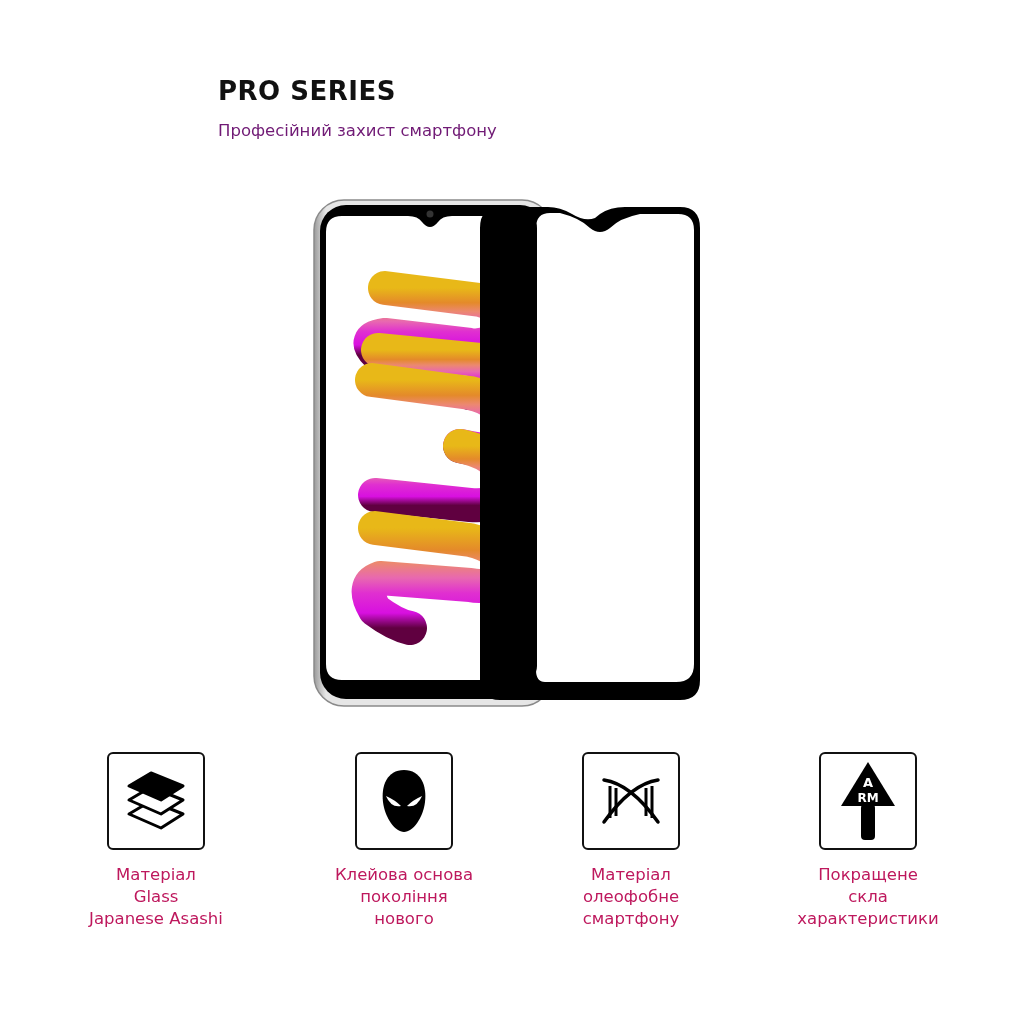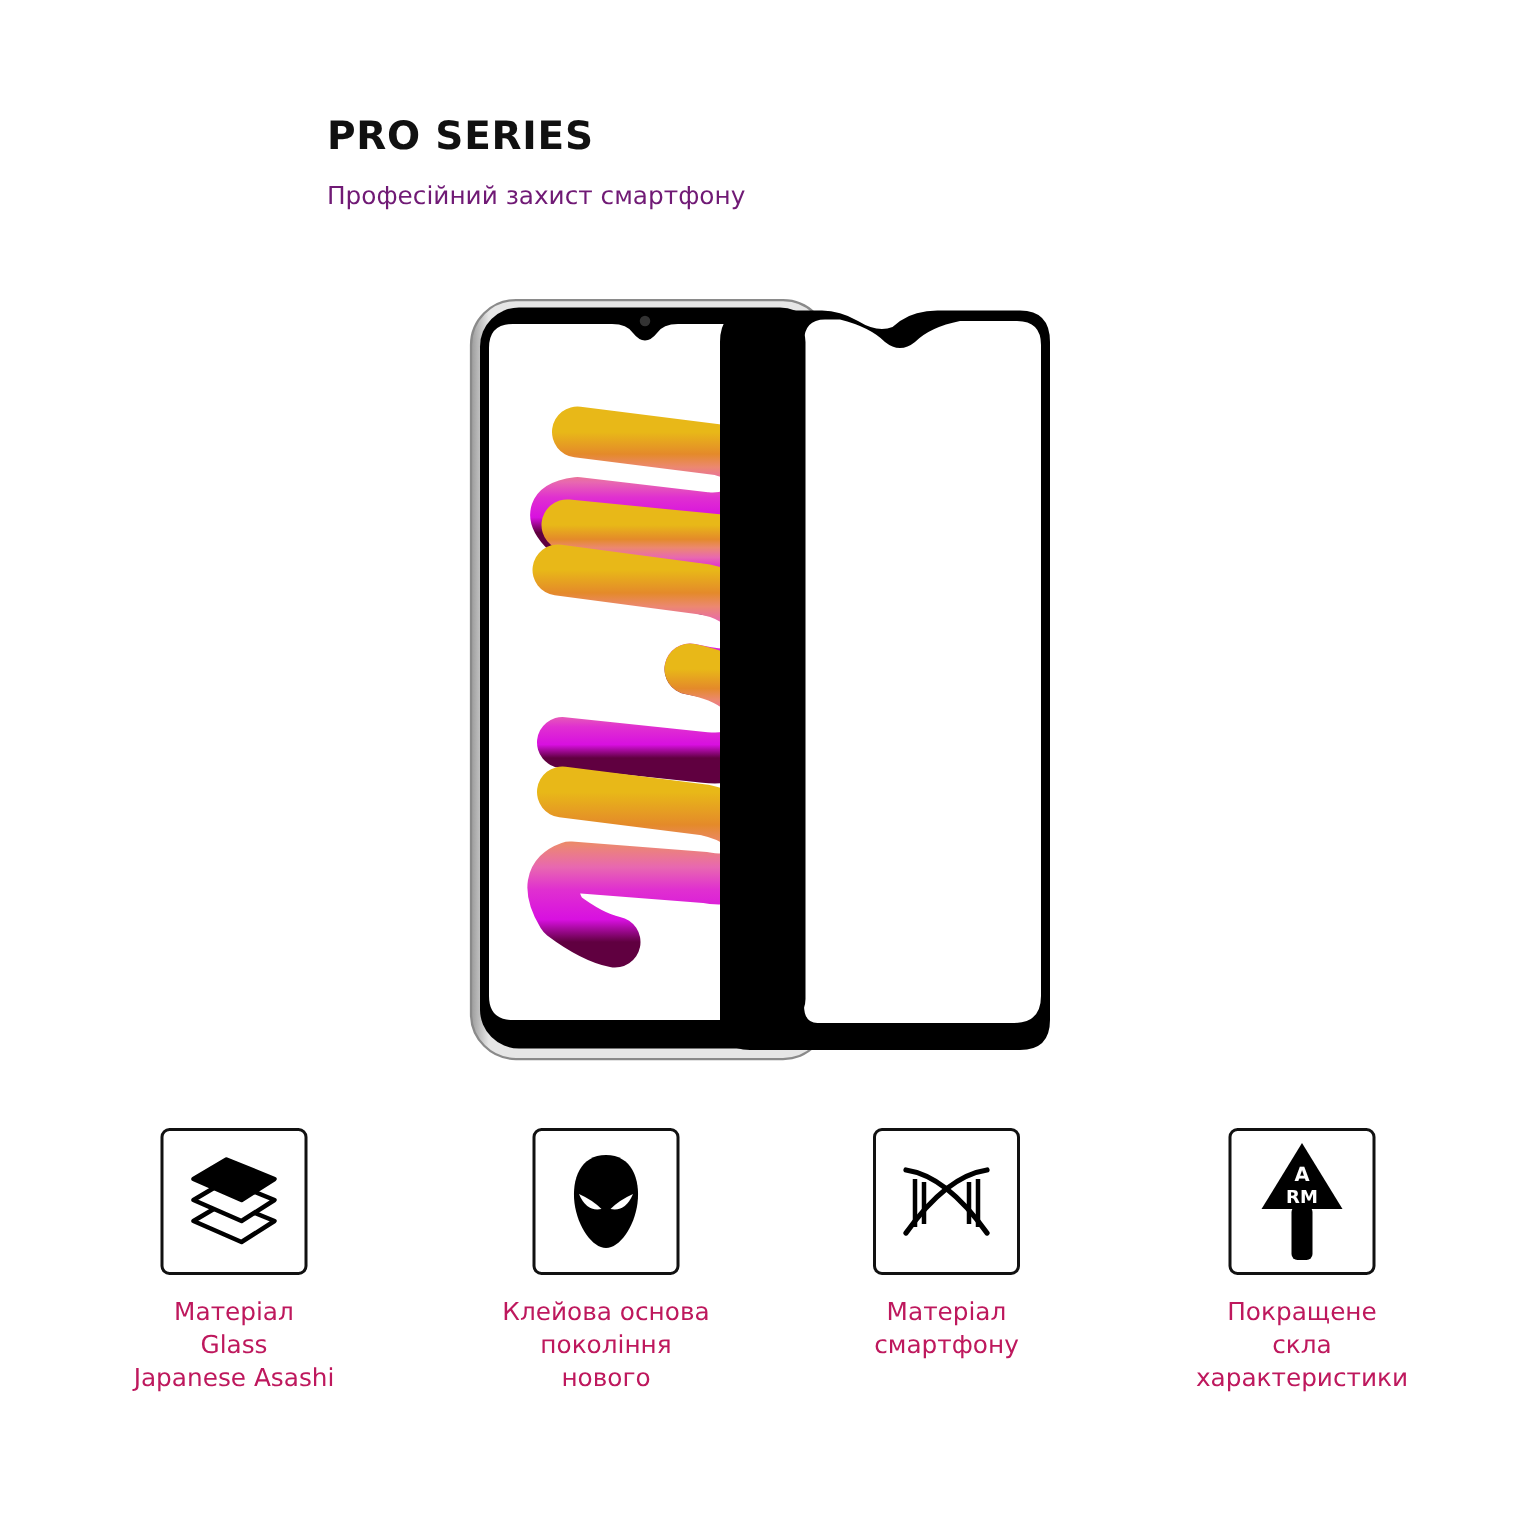--- a/index.html
+++ b/index.html
@@ -99,20 +99,21 @@
       <path d="M 8 14 Q 35 18 62 56" fill="none" stroke="#000" stroke-width="3.5" stroke-linecap="round"></path>
       <path d="M 62 14 Q 35 18 8 56" fill="none" stroke="#000" stroke-width="3.5" stroke-linecap="round"></path>
       <line x1="14" y1="20" x2="14" y2="52" stroke="#000" stroke-width="3"></line>
       <line x1="20" y1="22" x2="20" y2="50" stroke="#000" stroke-width="3"></line>
       <line x1="50" y1="22" x2="50" y2="50" stroke="#000" stroke-width="3"></line>
       <line x1="56" y1="20" x2="56" y2="52" stroke="#000" stroke-width="3"></line>
     </svg>
   </div>
   <div class="label">
     <span>Матеріал</span>
+    <span>олеофобне</span>
     <span>смартфону</span>
   </div>
 </div>
 
 <div class="feature" style="left: 768px;">
   <div class="box">
     <svg width="70" height="82" viewBox="0 0 70 82">
       <path d="M 35 2 L 62 46 L 8 46 Z" fill="#000"></path>
       <rect x="28" y="44" width="14" height="36" rx="4" fill="#000"></rect>
       <text x="35" y="27" text-anchor="middle" font-family="DejaVu Sans, sans-serif" font-size="13" font-weight="bold" fill="#fff">A</text>

